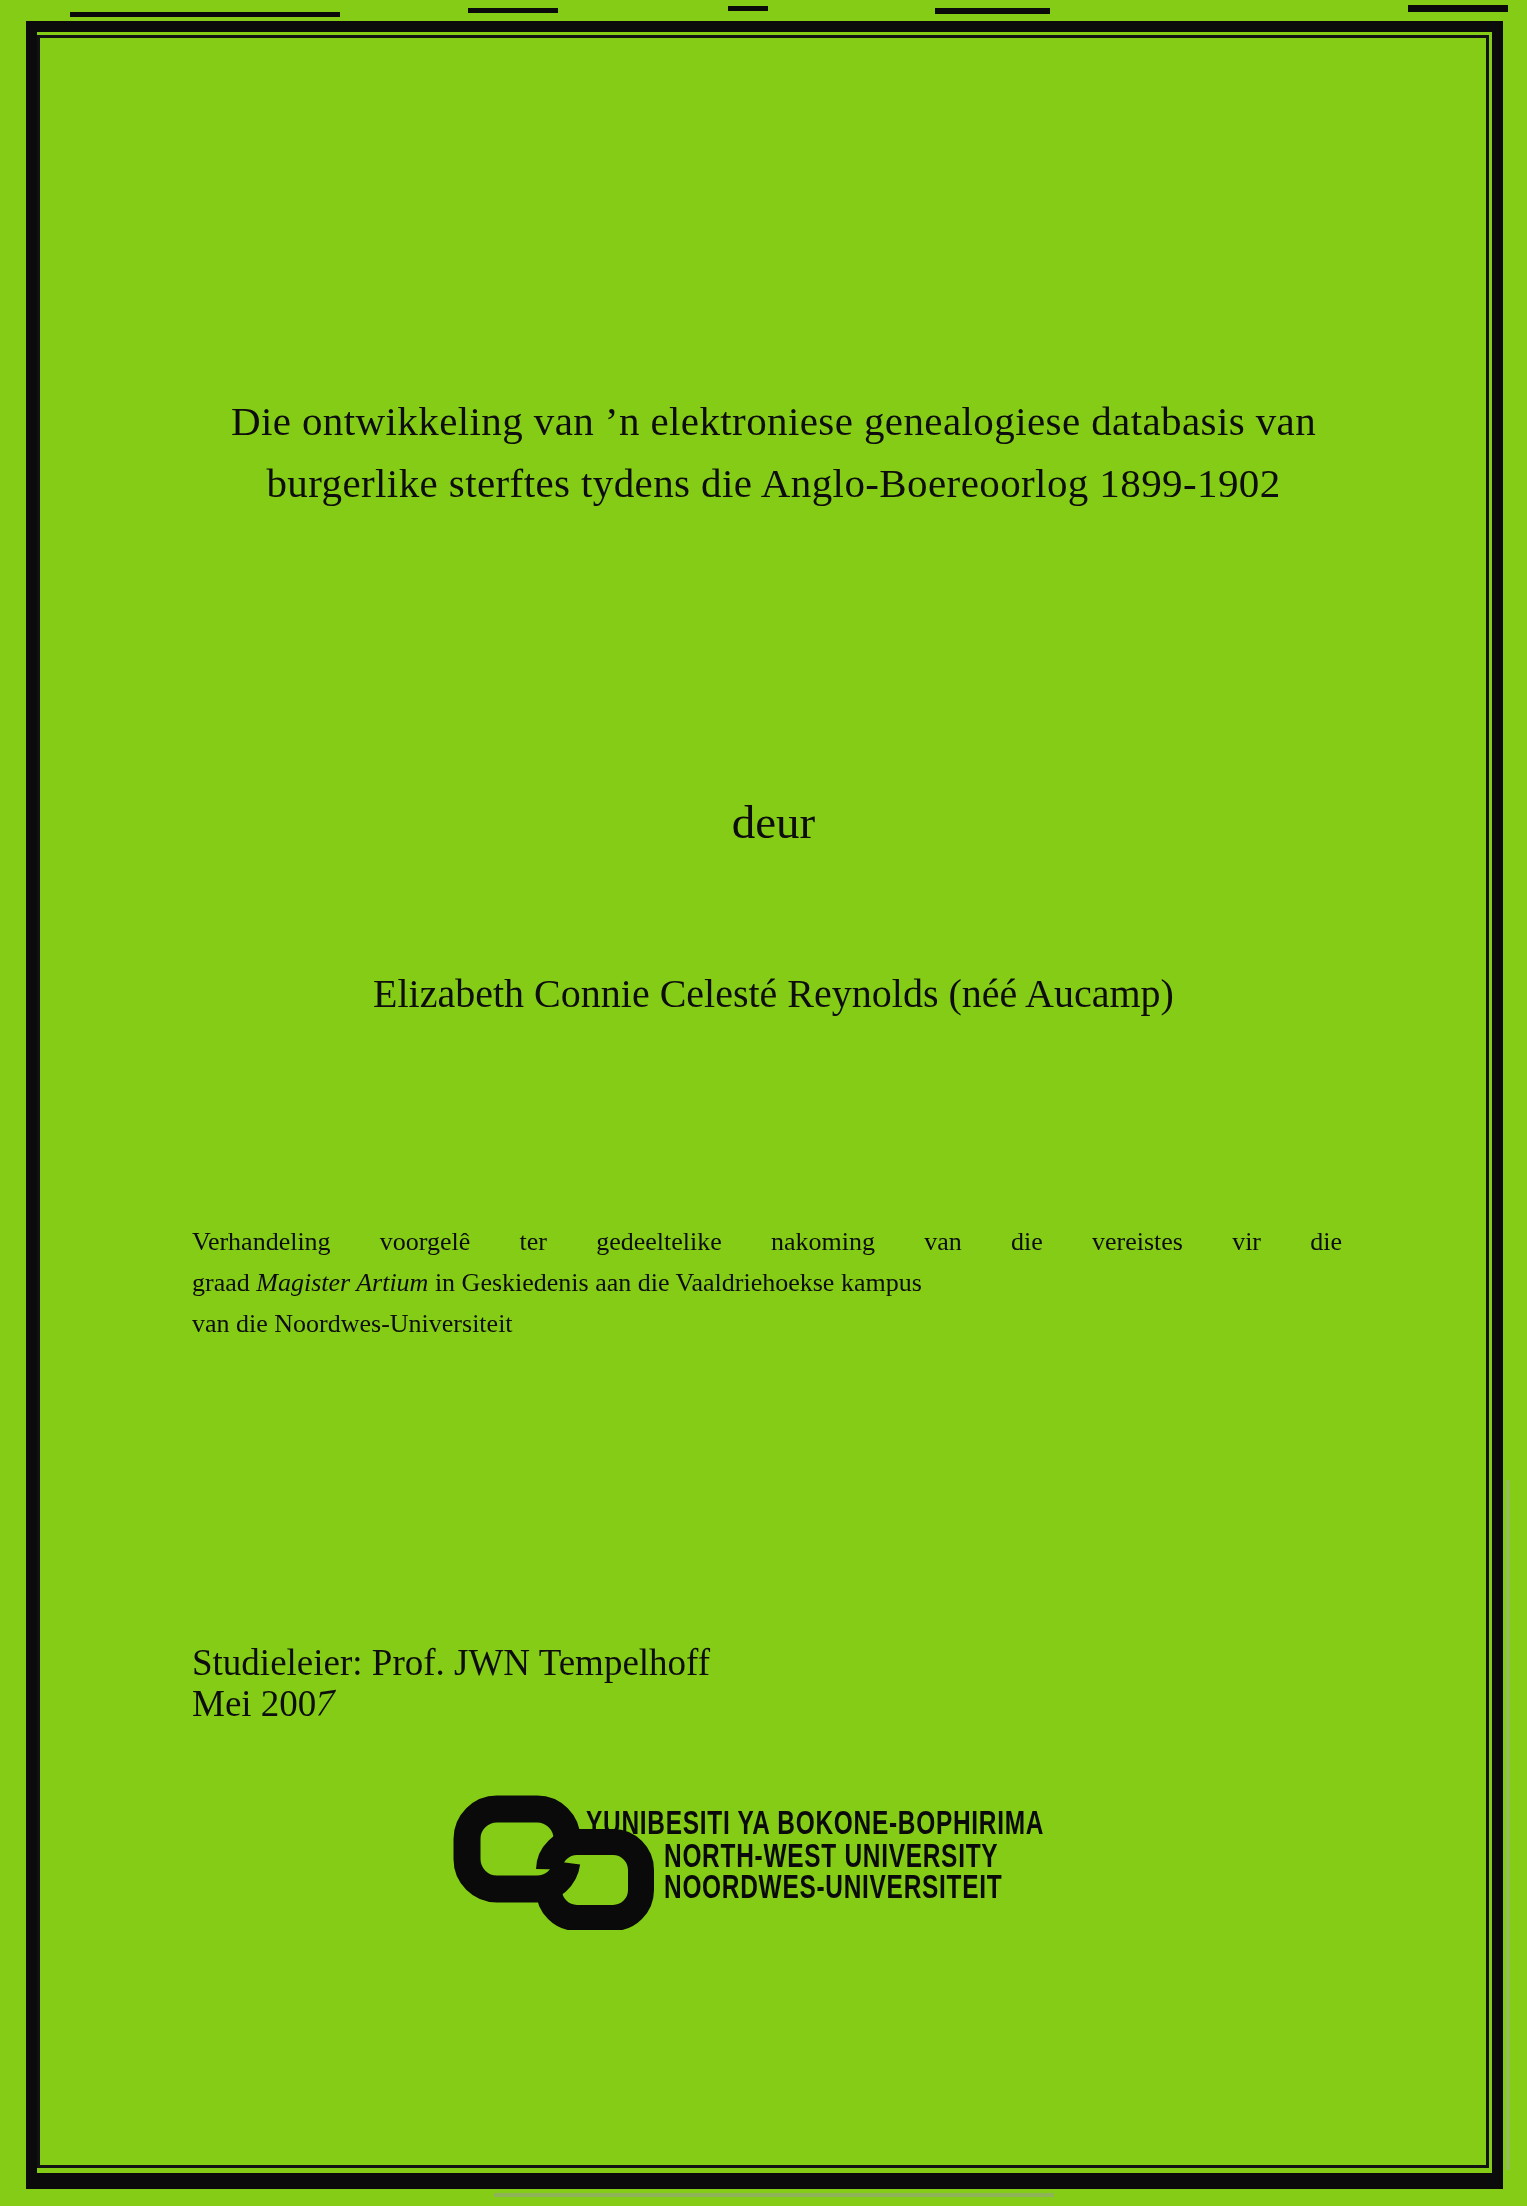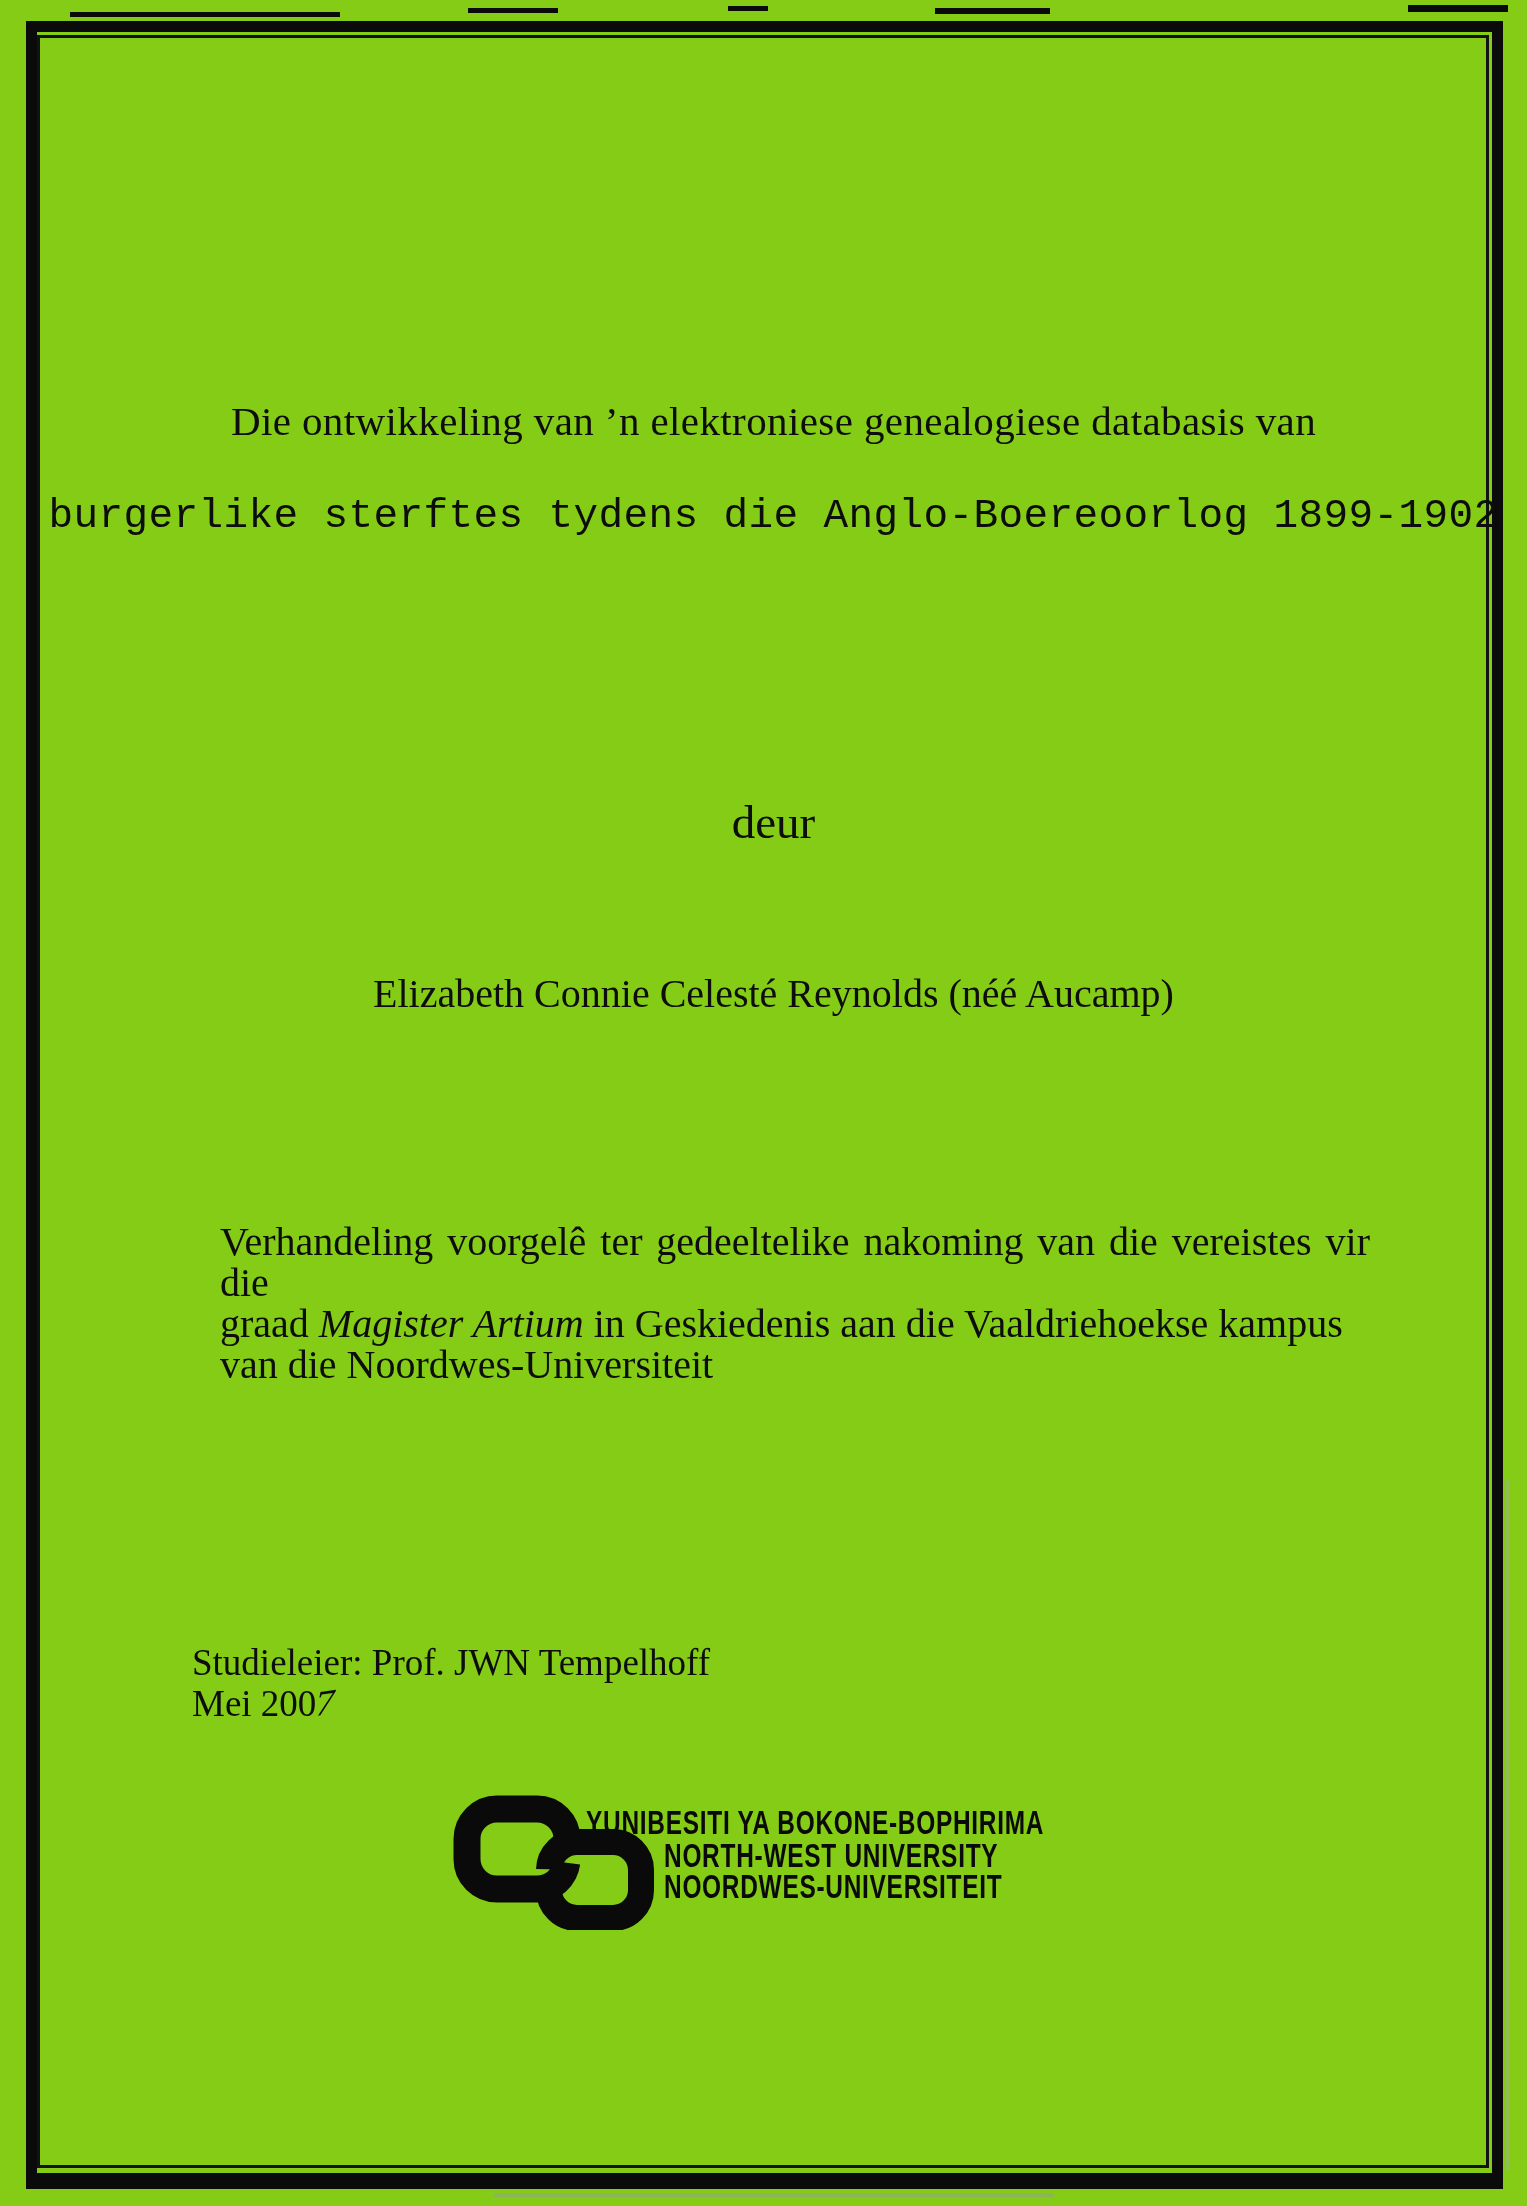--- a/index.html
+++ b/index.html
@@ -38,31 +38,30 @@
     left: 20px; width: 1507px;
     text-align: center;
     white-space: nowrap;
   }
   .title-line {
     font-size: 41px;
     line-height: 50px;
     letter-spacing: 0.4px;
   }
   #title-l1 { top: 396px; }
-  #title-l2 { top: 491px; font-family: Liberation Mono, monospace; }
+  #title-l2 { top: 458px; }
   #byline   { top: 800px; font-size: 47px; line-height: 44px; }
   #author   { top: 958px; font-size: 40px; line-height: 48px; margin-top: 12px; }
 
   .statement {
     position: absolute;
     left: 192px; top: 1221px;
     width: 1150px;
-    font-size: 40px;
+    font-size: 26px;
     line-height: 41px;
-    margin-left: 28px;
   }
   .statement .justified {
     text-align: justify;
     text-align-last: justify;
   }
   .statement i { }
 
   .supervisor-block {
     position: absolute;
     left: 192px; top: 1642px;

